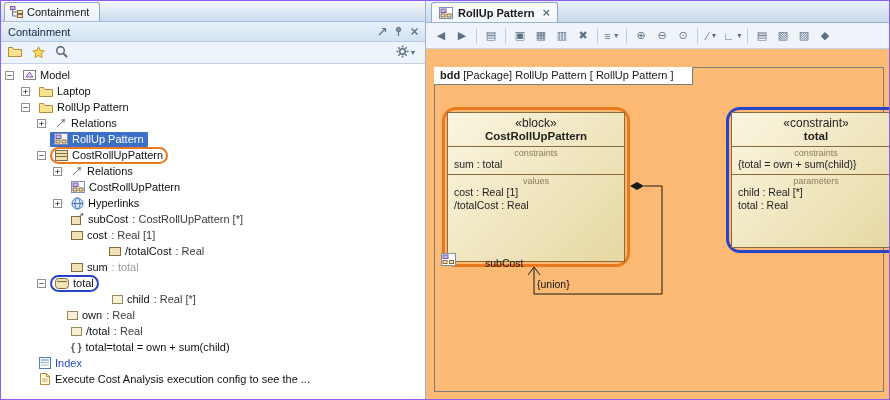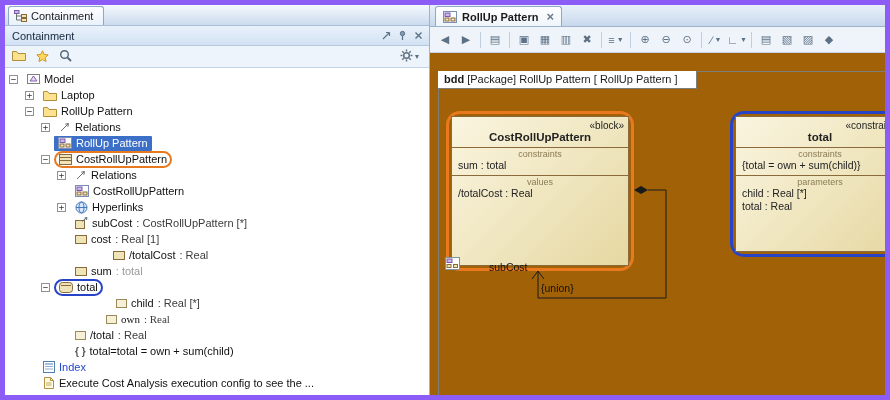--- a/index.html
+++ b/index.html
@@ -1,18 +1,18 @@
 <!DOCTYPE html>
 <html style="--sel: #3B6FC8; --hl-orange: #E8791E; --hl-blue: #2744C8; --blk-border: #8A6A3A; --blk-g1: #FAF5E0; --blk-g2: #E6D8A2; --link: #2447CF;"><head>
 <meta charset="utf-8">
 <style>
   * { box-sizing: border-box; margin: 0; padding: 0; }
   html,body { width:890px; height:400px; }
   body { font-family: "Liberation Sans", "DejaVu Sans", sans-serif; font-size:11px; color:#1a1a1a; }
-  .app { width:890px; height:400px; display:flex; background:#D9E4F1; border:5px solid #8b5cf6; overflow:hidden; }
+  .app { width:890px; height:400px; display:flex; background:#D9E4F1; border:1px solid #8b5cf6; overflow:hidden; }
 
   
   .left-panel { width:425px; flex:none; display:flex; flex-direction:column; border-right:1px solid #9DB3CC; background:#EDF3FA; }
   .lp-tabstrip { height:21px; flex:none; background:linear-gradient(#F5F9FD,#CBDBEE); border-bottom:1px solid #A8BED8; display:flex; align-items:flex-end; padding-left:3px; }
   .lp-tab { height:19px; display:flex; align-items:center; gap:4px; padding:0 10px 0 5px; background:linear-gradient(#FDFEFF,#EAF1FA); border:1px solid #8FA8C8; border-bottom:none; border-radius:3px 3px 0 0; }
   .lp-header { height:20px; flex:none; background:linear-gradient(#EAF2FB,#D2E2F3); border-bottom:1px solid #B7C9DE; display:flex; align-items:center; padding:0 3px 0 7px; }
   .lp-header .title { flex:1; color:#16283c; }
   .header-btn { width:15px; height:15px; display:flex; align-items:center; justify-content:center; margin-left:1px; border-radius:2px; }
   .lp-toolbar { height:22px; flex:none; background:#EEF4FB; border-bottom:1px solid #C4D4E6; display:flex; align-items:center; padding:0 4px; gap:3px; }
   .tb-btn { width:20px; height:18px; display:flex; align-items:center; justify-content:center; border-radius:2px; }
@@ -38,31 +38,31 @@
   
   .right-panel { flex:1; min-width:0; display:flex; flex-direction:column; background:#EDF3FA; }
   .rp-tabstrip { height:22px; flex:none; background:linear-gradient(#E9F1FA,#C7D8EC); border-bottom:1px solid #9DB3CC; display:flex; align-items:flex-end; padding-left:5px; }
   .rp-tab { height:20px; display:flex; align-items:center; gap:5px; padding:0 7px; background:linear-gradient(#FEFEFE,#EFF5FB); border:1px solid #8FA8C8; border-bottom:none; border-radius:3px 3px 0 0; }
   .rp-tab .tab-label { font-weight:bold; }
   .rp-tab .close { color:#6a7a8a; font-weight:bold; font-size:13px; line-height:10px; margin-left:3px; }
   .rp-toolbar { height:26px; flex:none; background:#EFF4FA; border-bottom:1px solid #C4D4E6; display:flex; align-items:center; padding:0 5px; gap:1px; }
   .rtb-btn { min-width:20px; height:20px; display:flex; align-items:center; justify-content:center; gap:1px; color:#5D7185; font-size:11px; border-radius:2px; }
   .rtb-sep { width:1px; height:16px; background:#BFCFDF; margin:0 3px; flex:none; }
 
-  .canvas { flex:1; background:#a16207; position:relative; overflow:hidden; }
+  .canvas { flex:1; background:#fdba74; position:relative; overflow:hidden; }
   .frame { position:absolute; left:8px; top:18px; width:450px; height:325px; border:1px solid #7d7d7d; }
   .frame-label { position:absolute; left:8px; top:18px; background:#fff; padding:2px 18px 3px 6px; border-right:1px solid #7d7d7d; border-bottom:1px solid #7d7d7d; }
   .frame-label .fl-bold { font-weight:bold; }
 
   .hl-ring { position:absolute; border:3px solid; border-radius:14px; padding:2px; }
   .hl-ring.orange { border-color:var(--hl-orange,#E8791E); left:16px; top:58px; width:188px; height:160px; }
   .hl-ring.blue { border-color:var(--hl-blue,#2744C8); left:300px; top:58px; width:180px; height:146px; }
   .uml-block { width:100%; height:100%; border:1px solid var(--blk-border,#8A6A3A); background:linear-gradient(135deg,var(--blk-g1,#FAF5E0),var(--blk-g2,#E6D8A2)); display:flex; flex-direction:column; color:#222; }
   .blk-header { text-align:center; padding:3px 4px 4px; }
-  .stereo { font-size:10px;text-align:right; }
+  .stereo { font-size:12px; }
   .blk-name { font-weight:bold; font-size:11.5px; }
   .compartment { border-top:1px solid var(--blk-border,#8A6A3A); padding:1px 6px 3px; }
   .compartment.grow { flex:1; }
   .comp-label { text-align:center; font-size:9px; color:#8a7c54; }
   .comp-line { font-size:10.5px; line-height:13px; }
 
   .connector-svg { position:absolute; left:0; top:0; }
   .dg-label { position:absolute; font-size:10.5px; color:#111; z-index:5; }
   .lbl-subcost { left:59px; top:208px; }
   .lbl-union { left:111px; top:229px; }
@@ -320,21 +320,21 @@
           <span class="row-content">
             <span class="tree-icon">
               <svg width="11" height="9">
                 <rect x="0.5" y="0.5" width="10" height="8" fill="#F7F0D8" stroke="#9A8A5A"></rect>
               </svg>
             </span>
             <span class="tree-label">child</span>
             <span class="tree-suffix"> : Real [*]</span>
           </span>
         </div>
-        <div class="tree-row" style="padding-left: 83px; font-family: Liberation Serif, serif;">
+        <div class="tree-row" style="padding-left: 48px;">
           <span class="toggle none"></span>
           <span class="row-content">
             <span class="tree-icon">
               <svg width="11" height="9">
                 <rect x="0.5" y="0.5" width="10" height="8" fill="#F7F0D8" stroke="#9A8A5A"></rect>
               </svg>
             </span>
             <span class="tree-label">own</span>
             <span class="tree-suffix"> : Real</span>
           </span>
@@ -483,20 +483,21 @@
           <div class="blk-header">
             <div class="stereo">«block»</div>
             <div class="blk-name">CostRollUpPattern</div>
           </div>
         <div class="compartment">
               <div class="comp-label">constraints</div>
               <div class="comp-line">sum : total</div>
             </div>
             <div class="compartment grow">
               <div class="comp-label">values</div>
+              <div class="comp-line">cost : Real [1]</div>
               <div class="comp-line">/totalCost : Real</div>
             </div>
           </div>
       </div>
 
       <div class="hl-ring blue">
         <div class="uml-block" id="block-constraint">
           <div class="blk-header">
             <div class="stereo">«constraint»</div>
             <div class="blk-name">total</div>

